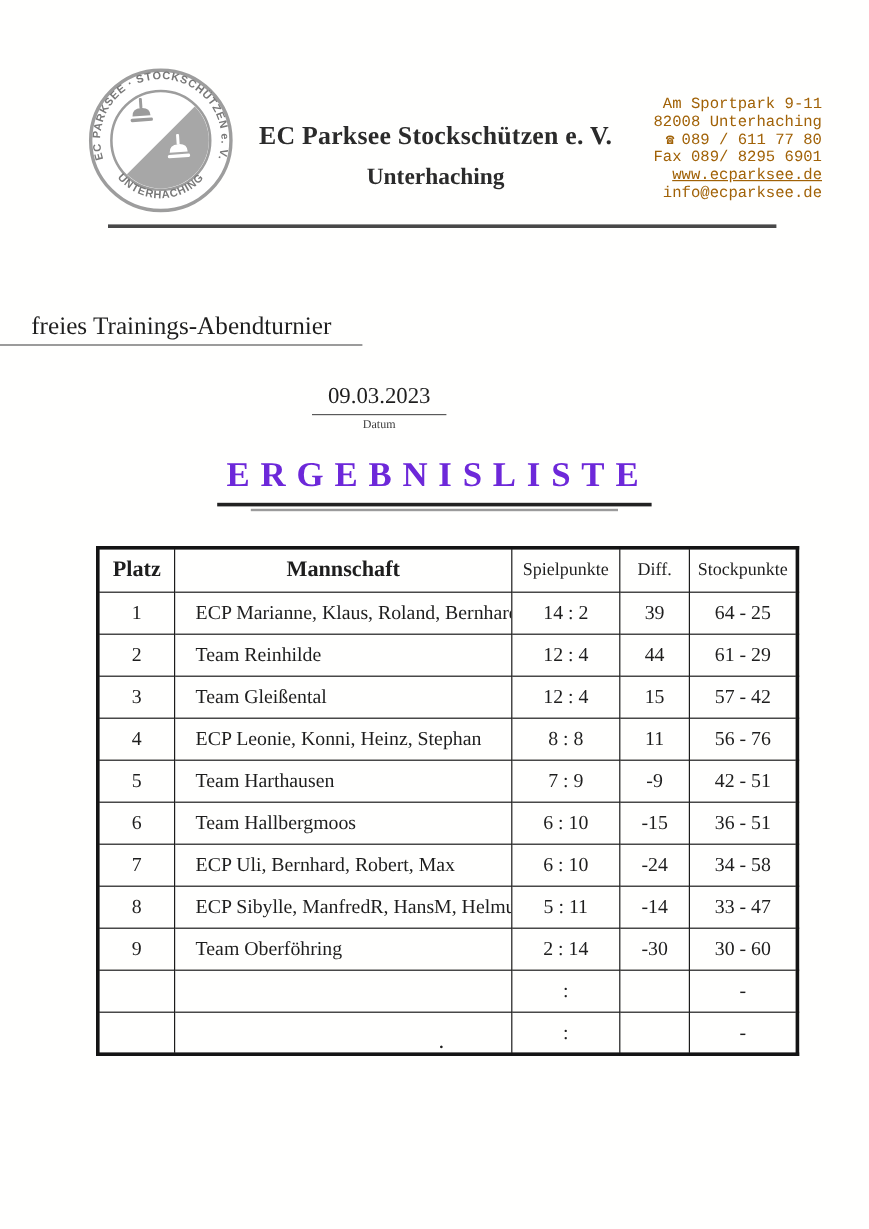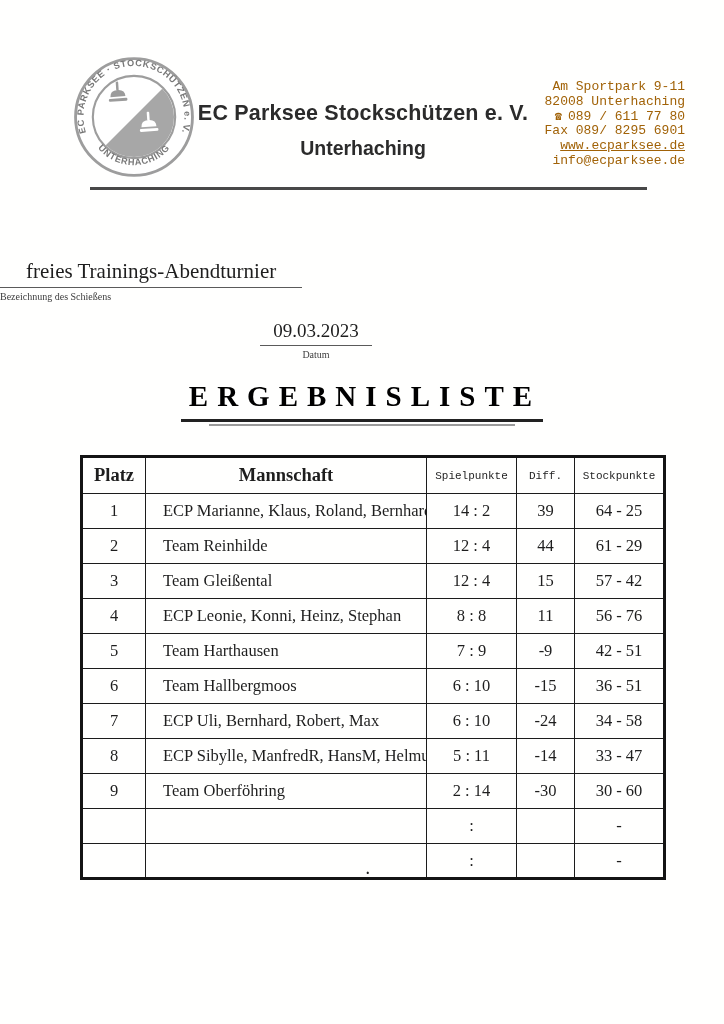--- a/index.html
+++ b/index.html
@@ -18,21 +18,21 @@
   .logo { position:absolute; left:72px; top:55px; }
   .ring-text {
     font-family:"Liberation Sans", sans-serif;
     font-weight:bold;
     fill:#787878;
     letter-spacing:0.8px;
   }
   .club-title {
     position:absolute; left:196px; top:101px; width:334px;
     text-align:center;
-    font-family:Liberation Sans, sans-serif;
+    font-family:Liberation Serif, serif;
     font-weight:bold;
     color:#2b2b2b;
   }
   .club-name { font-size:21.5px; letter-spacing:0.2px; }
   .club-city { font-size:19.5px; margin-top:11px; }
 
   .contact {
     position:absolute; top:80px; right:39px; width:170px;
     text-align:right;
     font-size:13px; line-height:14.8px;
@@ -67,21 +67,21 @@
   }
 
   
   .title-block { position:absolute; top:380px; left:0; width:724px; text-align:center; }
   .main-title {
     display:inline-block;
     font-size:29px;
     font-weight:bold;
     letter-spacing:9px;
     padding:0 2px 6px 8px;
-    color:#000000;
+    color:#6d28d9;
     border-bottom:3.5px solid #222222;
   }
   .title-block::after {
     content:"";
     display:block;
     width:306px; height:1.5px;
     margin:2px auto 0;
     background:#9b9b9b;
   }
 
@@ -96,21 +96,21 @@
   .results-table th, .results-table td {
     border:1.8px solid #1c1c1c;
     overflow:hidden;
     white-space:nowrap;
     text-align:center;
     vertical-align:middle;
   }
   .results-table thead tr { height:37px;margin-top:12px; }
   .results-table tbody tr { height:35px; }
   .th-platz, .th-mannschaft { font-size:18.5px; font-weight:bold; }
-  .th-spiel, .th-diff, .th-stock { font-size:11px; font-weight:normal;font-family:Liberation Mono, monospace; }
+  .th-spiel, .th-diff, .th-stock { font-size:15px; font-weight:normal; }
   .results-table td { font-size:16.5px; }
   .results-table td.cell-mannschaft { text-align:left; padding-left:17px; }
   
   .results-table tbody tr:nth-child(11) td.cell-mannschaft {
     vertical-align:bottom;
     padding-left:220px;
     padding-bottom:2px;
     font-size:14px;
     font-weight:bold;
     line-height:10px;
@@ -168,21 +168,20 @@
       <div>Fax 089/ 8295 6901</div>
       <div class="web">www.ecparksee.de</div>
       <div>info@ecparksee.de</div>
     </div>
 
     <div class="rule"></div>
   </div>
 
   <div class="event-name-block">
     <div class="event-name">freies Trainings-Abendturnier</div>
-    <div class="field-caption">Bezeichnung des Schießens</div>
   </div>
 
   <div class="date-block">
     <div class="event-date">09.03.2023</div>
     <div class="field-caption">Datum</div>
   </div>
 
   <div class="title-block">
     <div class="main-title">ERGEBNISLISTE</div>
   </div>

